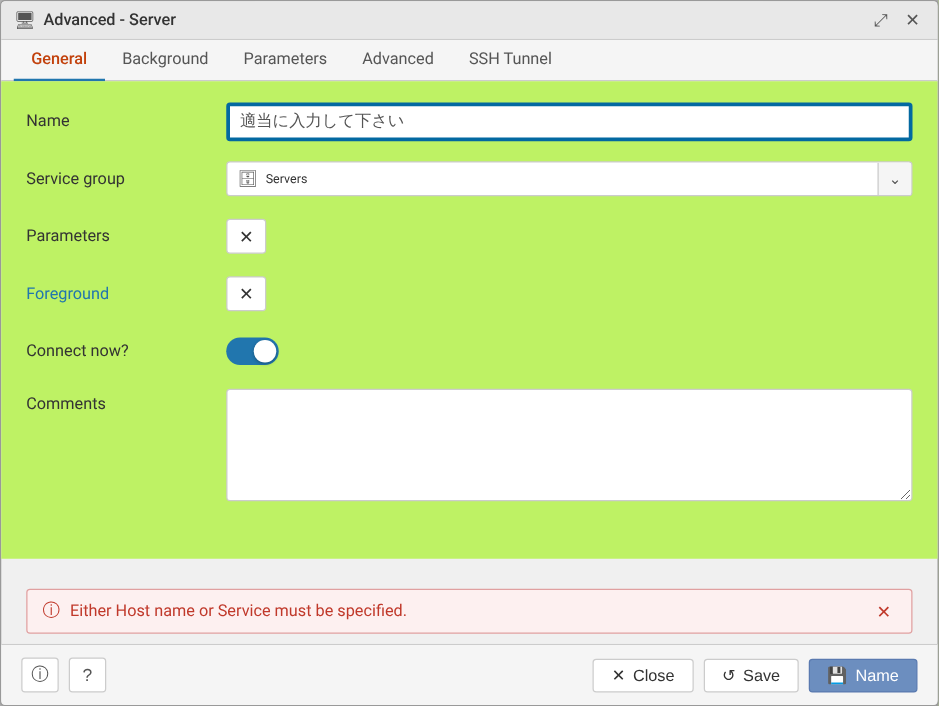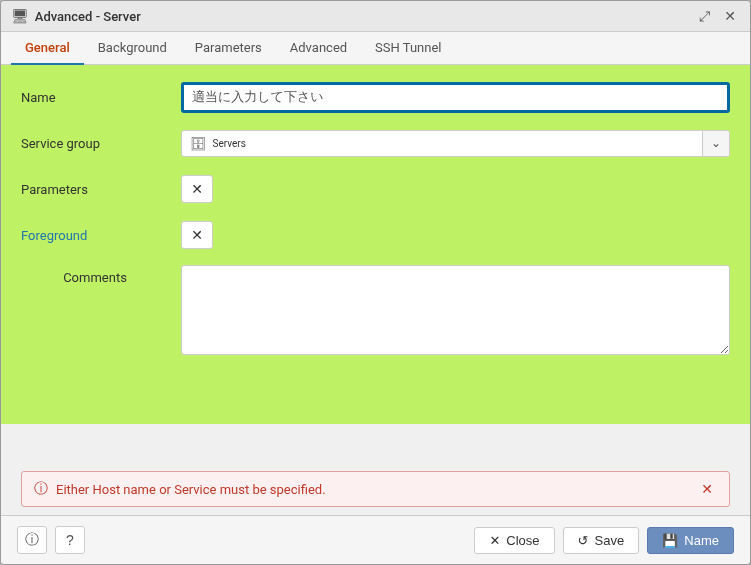--- a/index.html
+++ b/index.html
@@ -312,23 +312,31 @@
     <div class="form-row">
       <label class="form-label">Parameters</label>
       <div class="color-picker-btn">✕</div>
     </div>
 
     <div class="form-row">
       <label class="form-label blue">Foreground</label>
       <div class="color-picker-btn">✕</div>
     </div>
 
+    <div class="form-row">
+      <label class="form-label">Connect now?</label>
+      <div class="toggle-container">
+        <div class="toggle">
+          <div class="toggle-knob"></div>
+        </div>
+      </div>
+    </div>
 
     <div class="form-row" style="align-items: flex-start;">
-      <label class="form-label" style="padding-top: 5px; text-align: center;">Comments</label>
+      <label class="form-label" style="padding-top: 5px;">Comments</label>
       <textarea class="comments-area" style=""></textarea>
     </div>
   </div>
 
   <div class="spacer"></div>
 
   <div class="error-bar">
     <div class="error-left">
       <span class="error-icon">ⓘ</span>
       <span>Either Host name or Service must be specified.</span>

